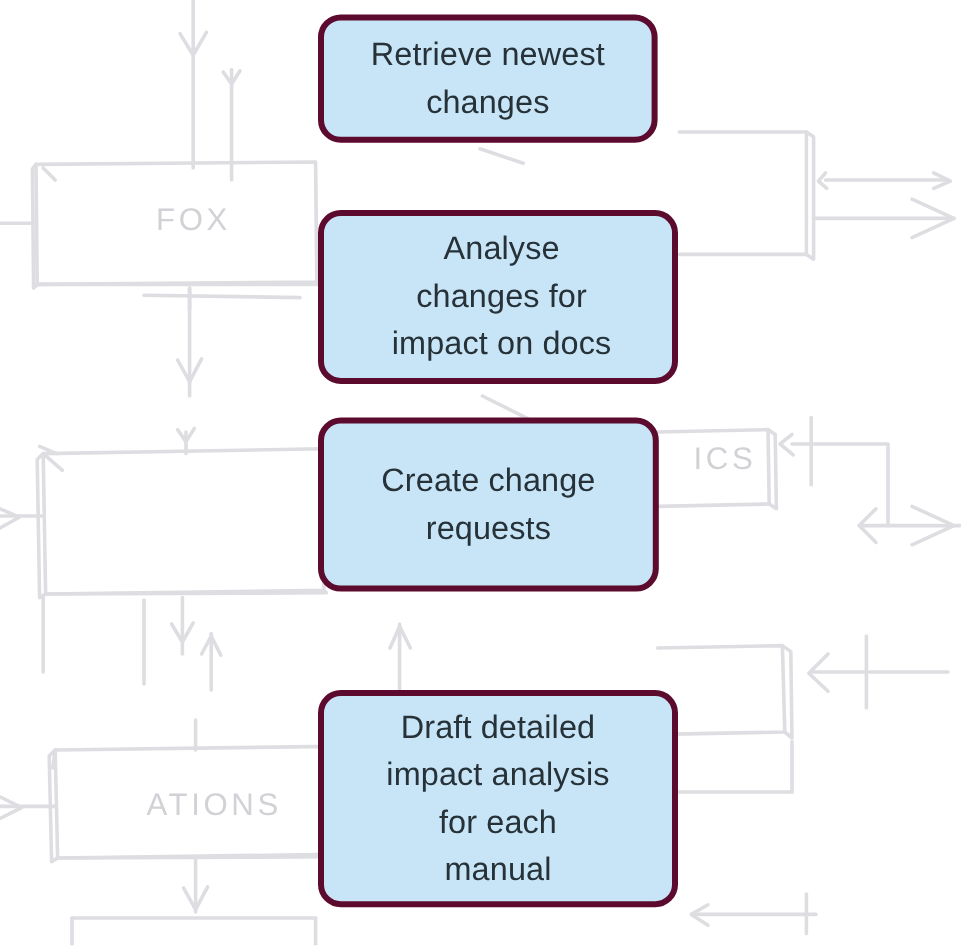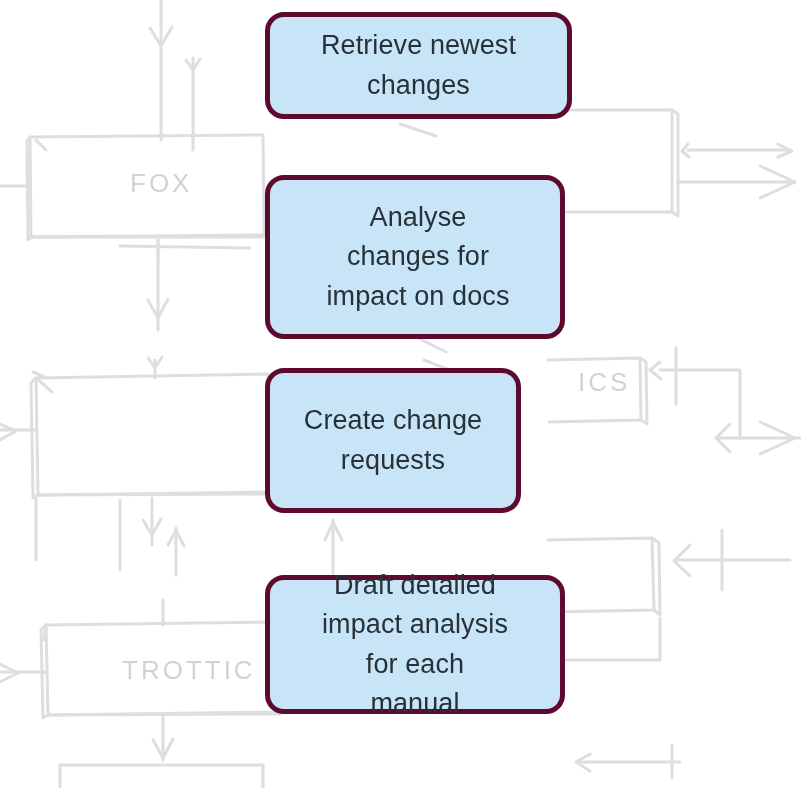--- a/index.html
+++ b/index.html
@@ -58,24 +58,24 @@
   }
   .flow-box .flow-label {
     color: #263238;
     font-family: "Liberation Sans", sans-serif;
     font-size: 27px;
     line-height: 1.46;
     letter-spacing: 0.1px;
     white-space: pre-line;
   }
 
-  #box-0 { left: 265px; top: 12px;  width: 307px; height: 107px; }
-  #box-1 { left: 265px; top: 175px; width: 300px; height: 164px; padding-left: 16px; }
-  #box-2 { left: 265px; top: 368px; width: 256px; height: 145px; }
-  #box-3 { left: 265px; top: 575px; width: 300px; height: 139px; }
+  #box-0 { left: 265px; top: 12px;  width: 283px; height: 107px; }
+  #box-1 { left: 265px; top: 175px; width: 300px; height: 145px; padding-left: 16px; }
+  #box-2 { left: 265px; top: 348px; width: 284px; height: 145px; }
+  #box-3 { left: 265px; top: 575px; width: 300px; height: 181px; }
 </style>
 </head>
 <body>
 
 <div id="canvas">
 
   <div id="sketch-layer">
     <svg width="801" height="788" viewBox="0 0 801 788" xmlns="http://www.w3.org/2000/svg">
       <g stroke="#dedee2" stroke-width="3" fill="none" stroke-linecap="round" stroke-linejoin="round">
 
@@ -159,21 +159,21 @@
         <path d="M560 660 L660 660"></path>
 
         <path d="M578 762 L680 762"></path>
         <path d="M590 754 L576 762 L590 771"></path>
         <path d="M672 745 L672 778"></path>
       </g>
     </svg>
   </div>
 
   <span class="sketch-label" style="left:118px; top:168px;">FOX</span>
-  <span class="sketch-label" style="left:110px; top:655px;">TROTTIC</span>
+  <span class="sketch-label" style="left:110px; top:655px;">ATIONS</span>
   <span class="sketch-label" style="left:566px; top:367px;">ICS</span>
 
   <div class="flow-box" id="box-0">
     <span class="flow-label">Retrieve newest
 changes</span>
   </div>
 
   <div class="flow-box" id="box-1">
     <span class="flow-label">Analyse
 changes for

